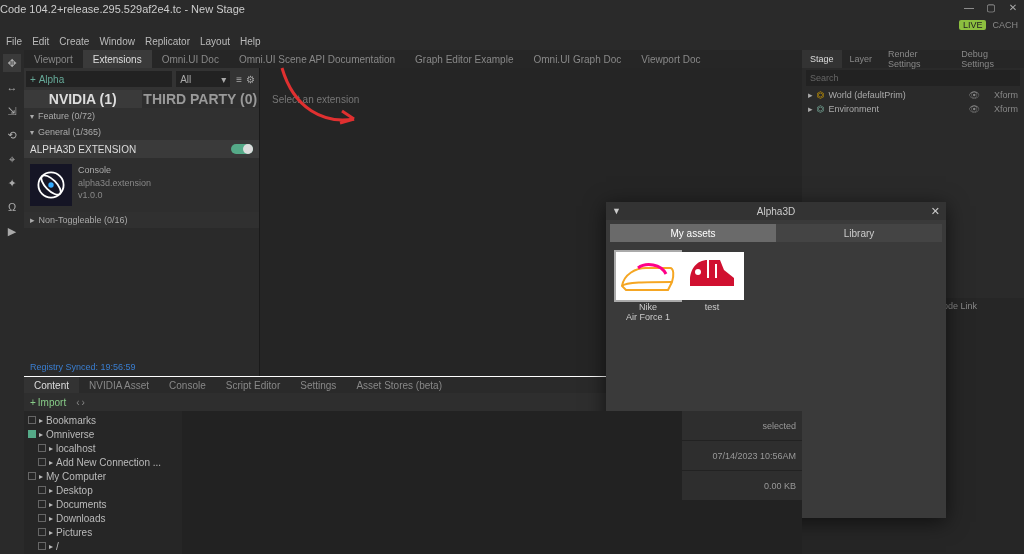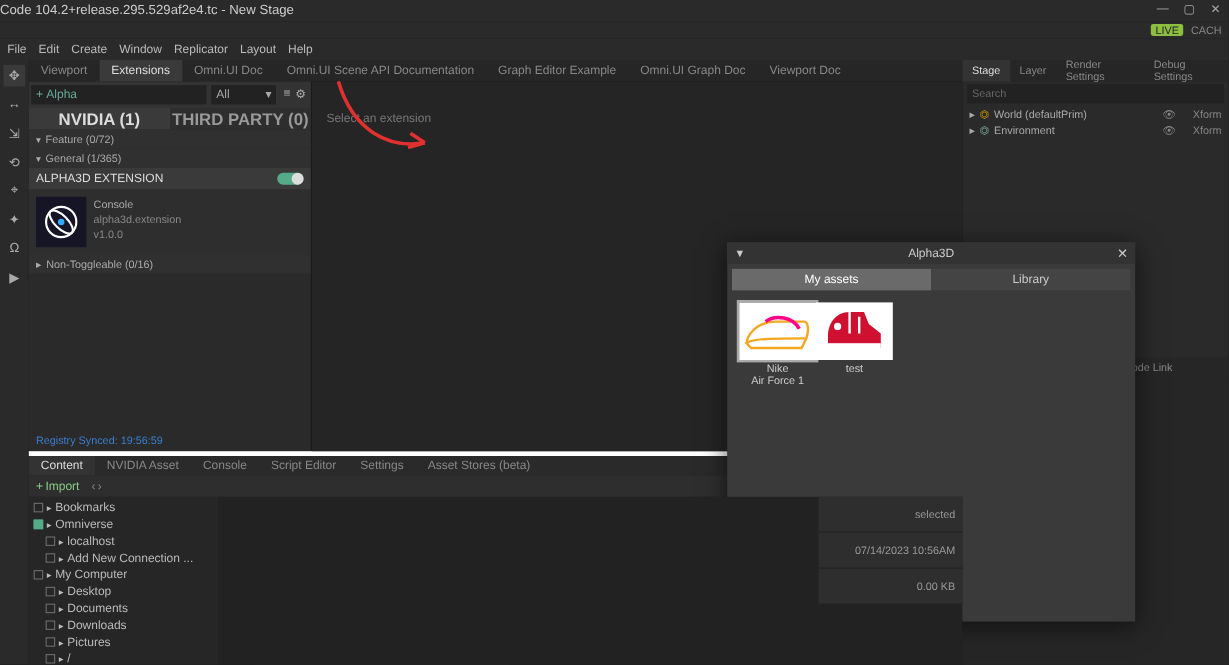--- a/index.html
+++ b/index.html
@@ -38,21 +38,21 @@
   .ext-card { display:flex; gap:6px; padding:6px; background:#2e2e2e;}
   .ext-thumb { width:42px; height:42px; background:#151525; display:flex; align-items:center; justify-content:center;}
   .ext-thumb svg { width:36px; height:36px; }
   .ext-meta { font-size:9px; color:#888; line-height:1.4;}
   .ext-meta .name { color:#aaa; }
   .ext-sub { height:16px; background:#303030; display:flex; align-items:center; padding:0 6px; font-size:9px; gap:4px;}
   .ext-foot { margin-top:auto; font-size:9px; color:#3a7ed0; padding:4px 6px;}
   .viewport { flex:1; background:#252525; position:relative; }
   .hint { position:absolute; left:12px; top:26px; font-size:10px; color:#777;}
   .arrow { position:absolute; width:90px; height:70px; }
-  .bottom-panel { height:178px; background:#262626; display:flex; flex-direction:column; border-top:4px solid #ffffff;}
+  .bottom-panel { height:178px; background:#262626; display:flex; flex-direction:column; border-top:1px solid #ffffff;}
   .btabs { height:16px; display:flex; background:#2a2a2a; font-size:10px;}
   .btab { padding:0 10px; display:flex; align-items:center; color:#888;}
   .btab.active { background:#333; color:#ddd;}
   .importrow { height:18px; background:#2e2e2e; display:flex; align-items:center; justify-content:space-between; padding:0 6px;}
   .importbtn { color:#8c8; font-size:10px; display:flex; align-items:center; gap:2px;}
   .filterright { display:flex; gap:6px; color:#888;}
   .brow { flex:1; display:flex; min-height:0;}
   .tree { width:158px; background:#262626; overflow:hidden; padding:2px 0; font-size:10px; color:#bbb;}
   .tree .row { display:flex; align-items:center; height:14px; padding:0 4px; gap:3px; white-space:nowrap;}
   .tree .ind1 { padding-left:14px;}

